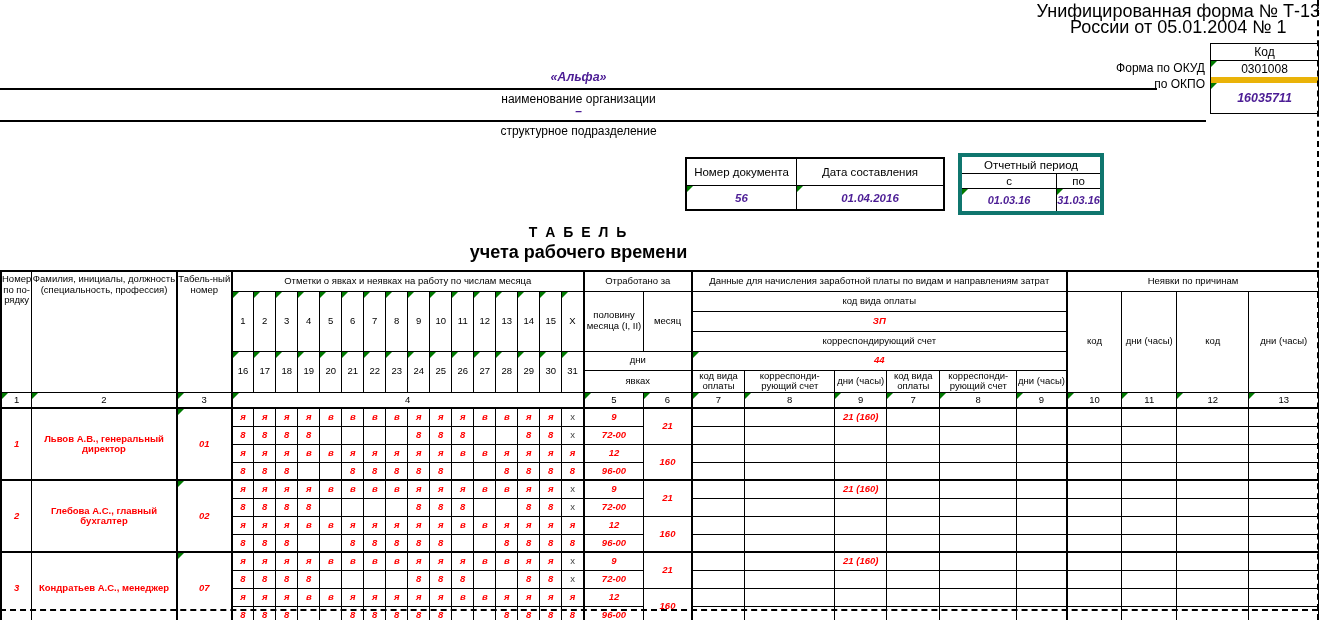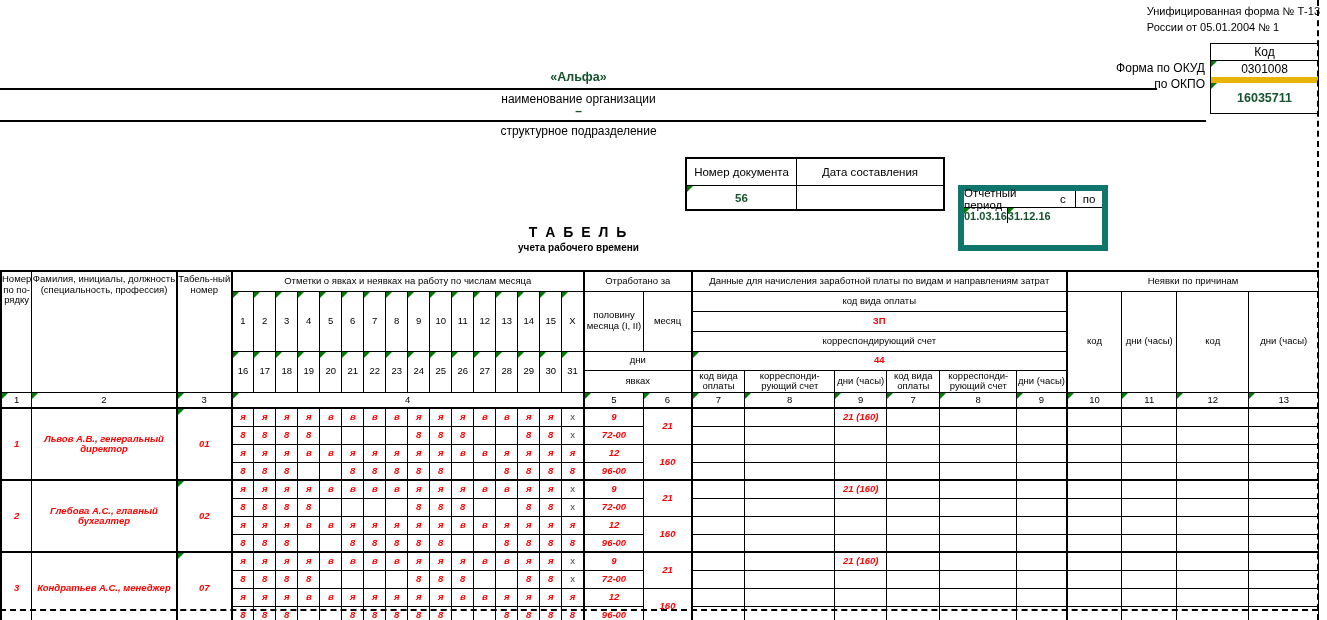--- a/index.html
+++ b/index.html
@@ -1,65 +1,65 @@
 <!DOCTYPE html>
 <html><head>
 <meta charset="utf-8">
 <style>
   html,body{margin:0;padding:0;}
   body{width:1327px;height:620px;position:relative;background:#fff;overflow:hidden;
        font-family:"Liberation Sans",sans-serif;color:#000;}
   .abs{position:absolute;}
   .center{text-align:center;}
-  .red{color:#14532d;font-weight:bold;}
+  .red{color:#4c1d95;font-weight:bold;font-style:italic;}
 
   
-  .form-ref{right:7px;top:3px;text-align:left;font-size:11px;line-height:16px;}
+  .form-ref{right:7px;top:3px;text-align:center;font-size:18px;line-height:16px;}
 
   
   .codebox{left:1210px;top:43px;width:107px;border:1px solid #000;font-size:12px;}
   .cb-row{position:relative;display:flex;align-items:center;justify-content:center;}
   .cb-head{height:16px;border-bottom:1px solid #000;}
   .cb-okud{height:16px;border-bottom:6px solid #eab308;}
   .cb-okpo{height:30px;font-size:12.5px;}
   .lbl{font-size:12px;text-align:right;}
 
   
   .rule{background:#000;height:2px;}
   .org-name{left:0;top:70px;width:1157px;font-size:12.5px;}
   .caption{font-size:12px;}
 
   
   .box1{left:685px;top:157px;width:256px;height:50px;border:2px solid #000;display:grid;
         grid-template-columns:110px 1fr;grid-template-rows:27px 1fr;font-size:11.5px;}
-  .box2{left:958px;top:153px;width:138px;height:54px;border:6px solid #0f766e;display:grid;
-        grid-template-columns:1fr 1fr 1fr 1fr;grid-template-rows:17px 15px 1fr;font-size:11.5px;margin-top:32px;}
+  .box2{left:958px;top:153px;width:138px;height:54px;border:4px solid #0f766e;display:grid;
+        grid-template-columns:1fr;grid-template-rows:17px 15px 1fr;font-size:11.5px;}
   .gcell{position:relative;display:flex;align-items:center;justify-content:center;}
   .brd-r{border-right:1px solid #000;} .brd-b{border-bottom:1px solid #000;}
   .span2{grid-column:1 / span 2;}
 
   
   .title1{left:0;top:224px;width:1157px;font-size:14px;font-weight:bold;letter-spacing:2px;}
-  .title2{left:0;top:242px;width:1157px;font-size:10px;font-weight:bold;}
+  .title2{left:0;top:242px;width:1157px;font-size:18px;font-weight:bold;}
 
   
   #sheet{position:absolute;left:0;top:270px;border-collapse:collapse;table-layout:fixed;
          border:2px solid #000;border-right-width:1px;}
   #sheet td{border:1px solid #000;padding:0;text-align:center;vertical-align:middle;
             position:relative;overflow:hidden;font-size:9.5px;line-height:1.12;}
   .h20{height:20px;} .h19{height:19px;} .h16{height:16px;} .drow{height:18px;}
   .hc{font-size:9.5px;}
   .vtop{vertical-align:top !important;padding-top:2px !important;}
   .day{font-size:10px;}
   .colnum{font-size:11px;}
   .mark{font-size:10px;color:#f00;font-weight:bold;font-style:italic;}
   .xmark{font-size:9.5px;color:#444;}
   .val{font-size:10.5px;color:#f00;font-weight:bold;font-style:italic;}
-  .name{font-size:10.5px;color:#f00;font-weight:bold;font-style:italic;padding:5px 2px !important;}
-  .red-val{color:#f00;font-weight:bold;font-size:10.5px;margin-left:9px;}
+  .name{font-size:10.5px;color:#f00;font-weight:bold;padding:5px 2px !important;}
+  .red-val{color:#f00;font-weight:bold;font-style:italic;font-size:10.5px;margin-left:9px;}
   .bl2{border-left-width:2px !important;}
   .bb2{border-bottom-width:2px !important;}
   .gt::before, .gt-d::before{content:"";position:absolute;top:0;left:0;
       border-top:6px solid #007a00;border-right:6px solid transparent;width:0;height:0;}
   .gt-d{position:relative;}
 
   
   .pb-v{left:1317px;top:0;width:0;height:620px;border-left:2px dashed #000;}
   .pb-h{left:0;top:609px;width:1318px;height:0;border-top:2px dashed #000;}
 </style>
@@ -83,28 +83,29 @@
 <div class="abs rule" style="left:0;top:88px;width:1157px;"></div>
 <div class="abs center caption" style="left:0;top:92px;width:1157px;">наименование организации</div>
 <div class="abs center red" style="left:0;top:104px;width:1157px;font-size:12px;">–</div>
 <div class="abs rule" style="left:0;top:120px;width:1206px;"></div>
 <div class="abs center caption" style="left:0;top:124px;width:1157px;">структурное подразделение</div>
 
 <div class="abs box1">
   <div class="gcell brd-r brd-b">Номер документа</div>
   <div class="gcell brd-b">Дата составления</div>
   <div class="gcell brd-r red gt-d">56</div>
+  <div class="gcell red gt-d">01.04.2016</div>
 </div>
 
 <div class="abs box2">
   <div class="gcell brd-b span2">Отчетный период</div>
   <div class="gcell brd-r brd-b">с</div>
   <div class="gcell brd-b">по</div>
   <div class="gcell brd-r red gt-d" style="font-size:11px;">01.03.16</div>
-  <div class="gcell red gt-d" style="font-size:11px;">31.12.16</div>
+  <div class="gcell red gt-d" style="font-size:11px;">31.03.16</div>
 </div>
 
 <div class="abs center title1">Т А Б Е Л Ь</div>
 <div class="abs center title2">учета рабочего времени</div>
 
 <table id="sheet">
   <colgroup>
     <col style="width:30px">
       <col style="width:145px">
       <col style="width:55px">

